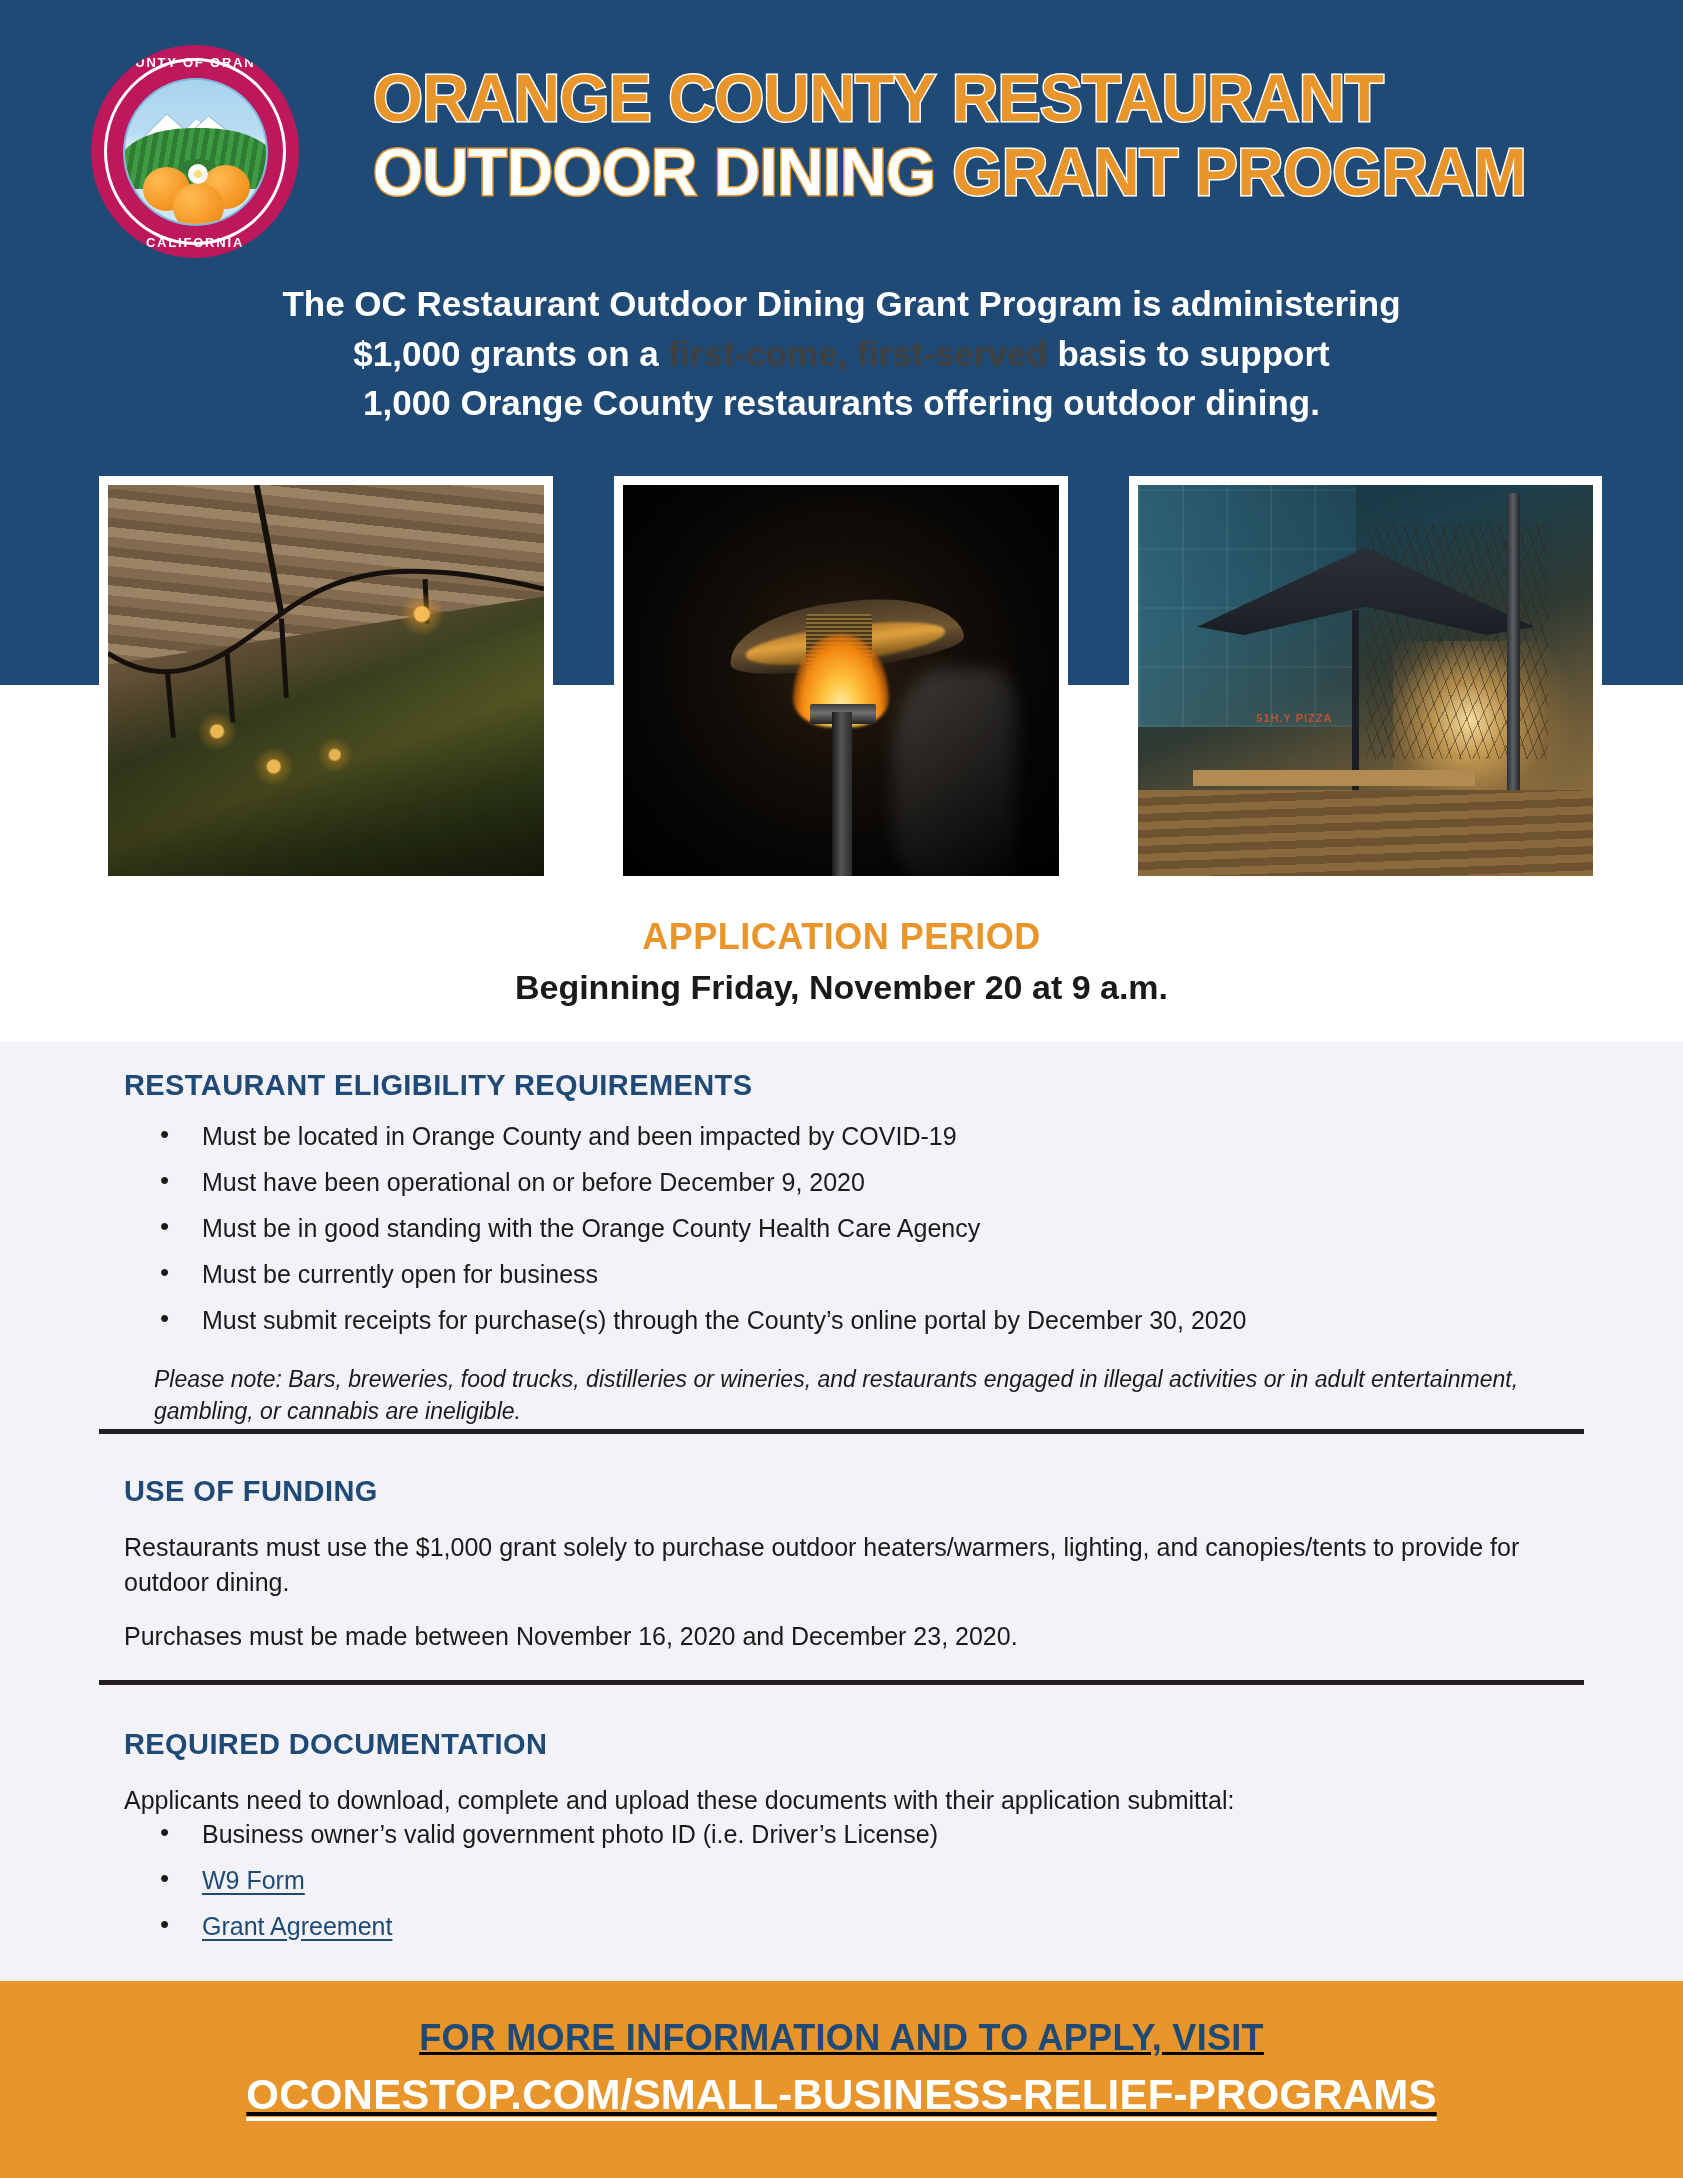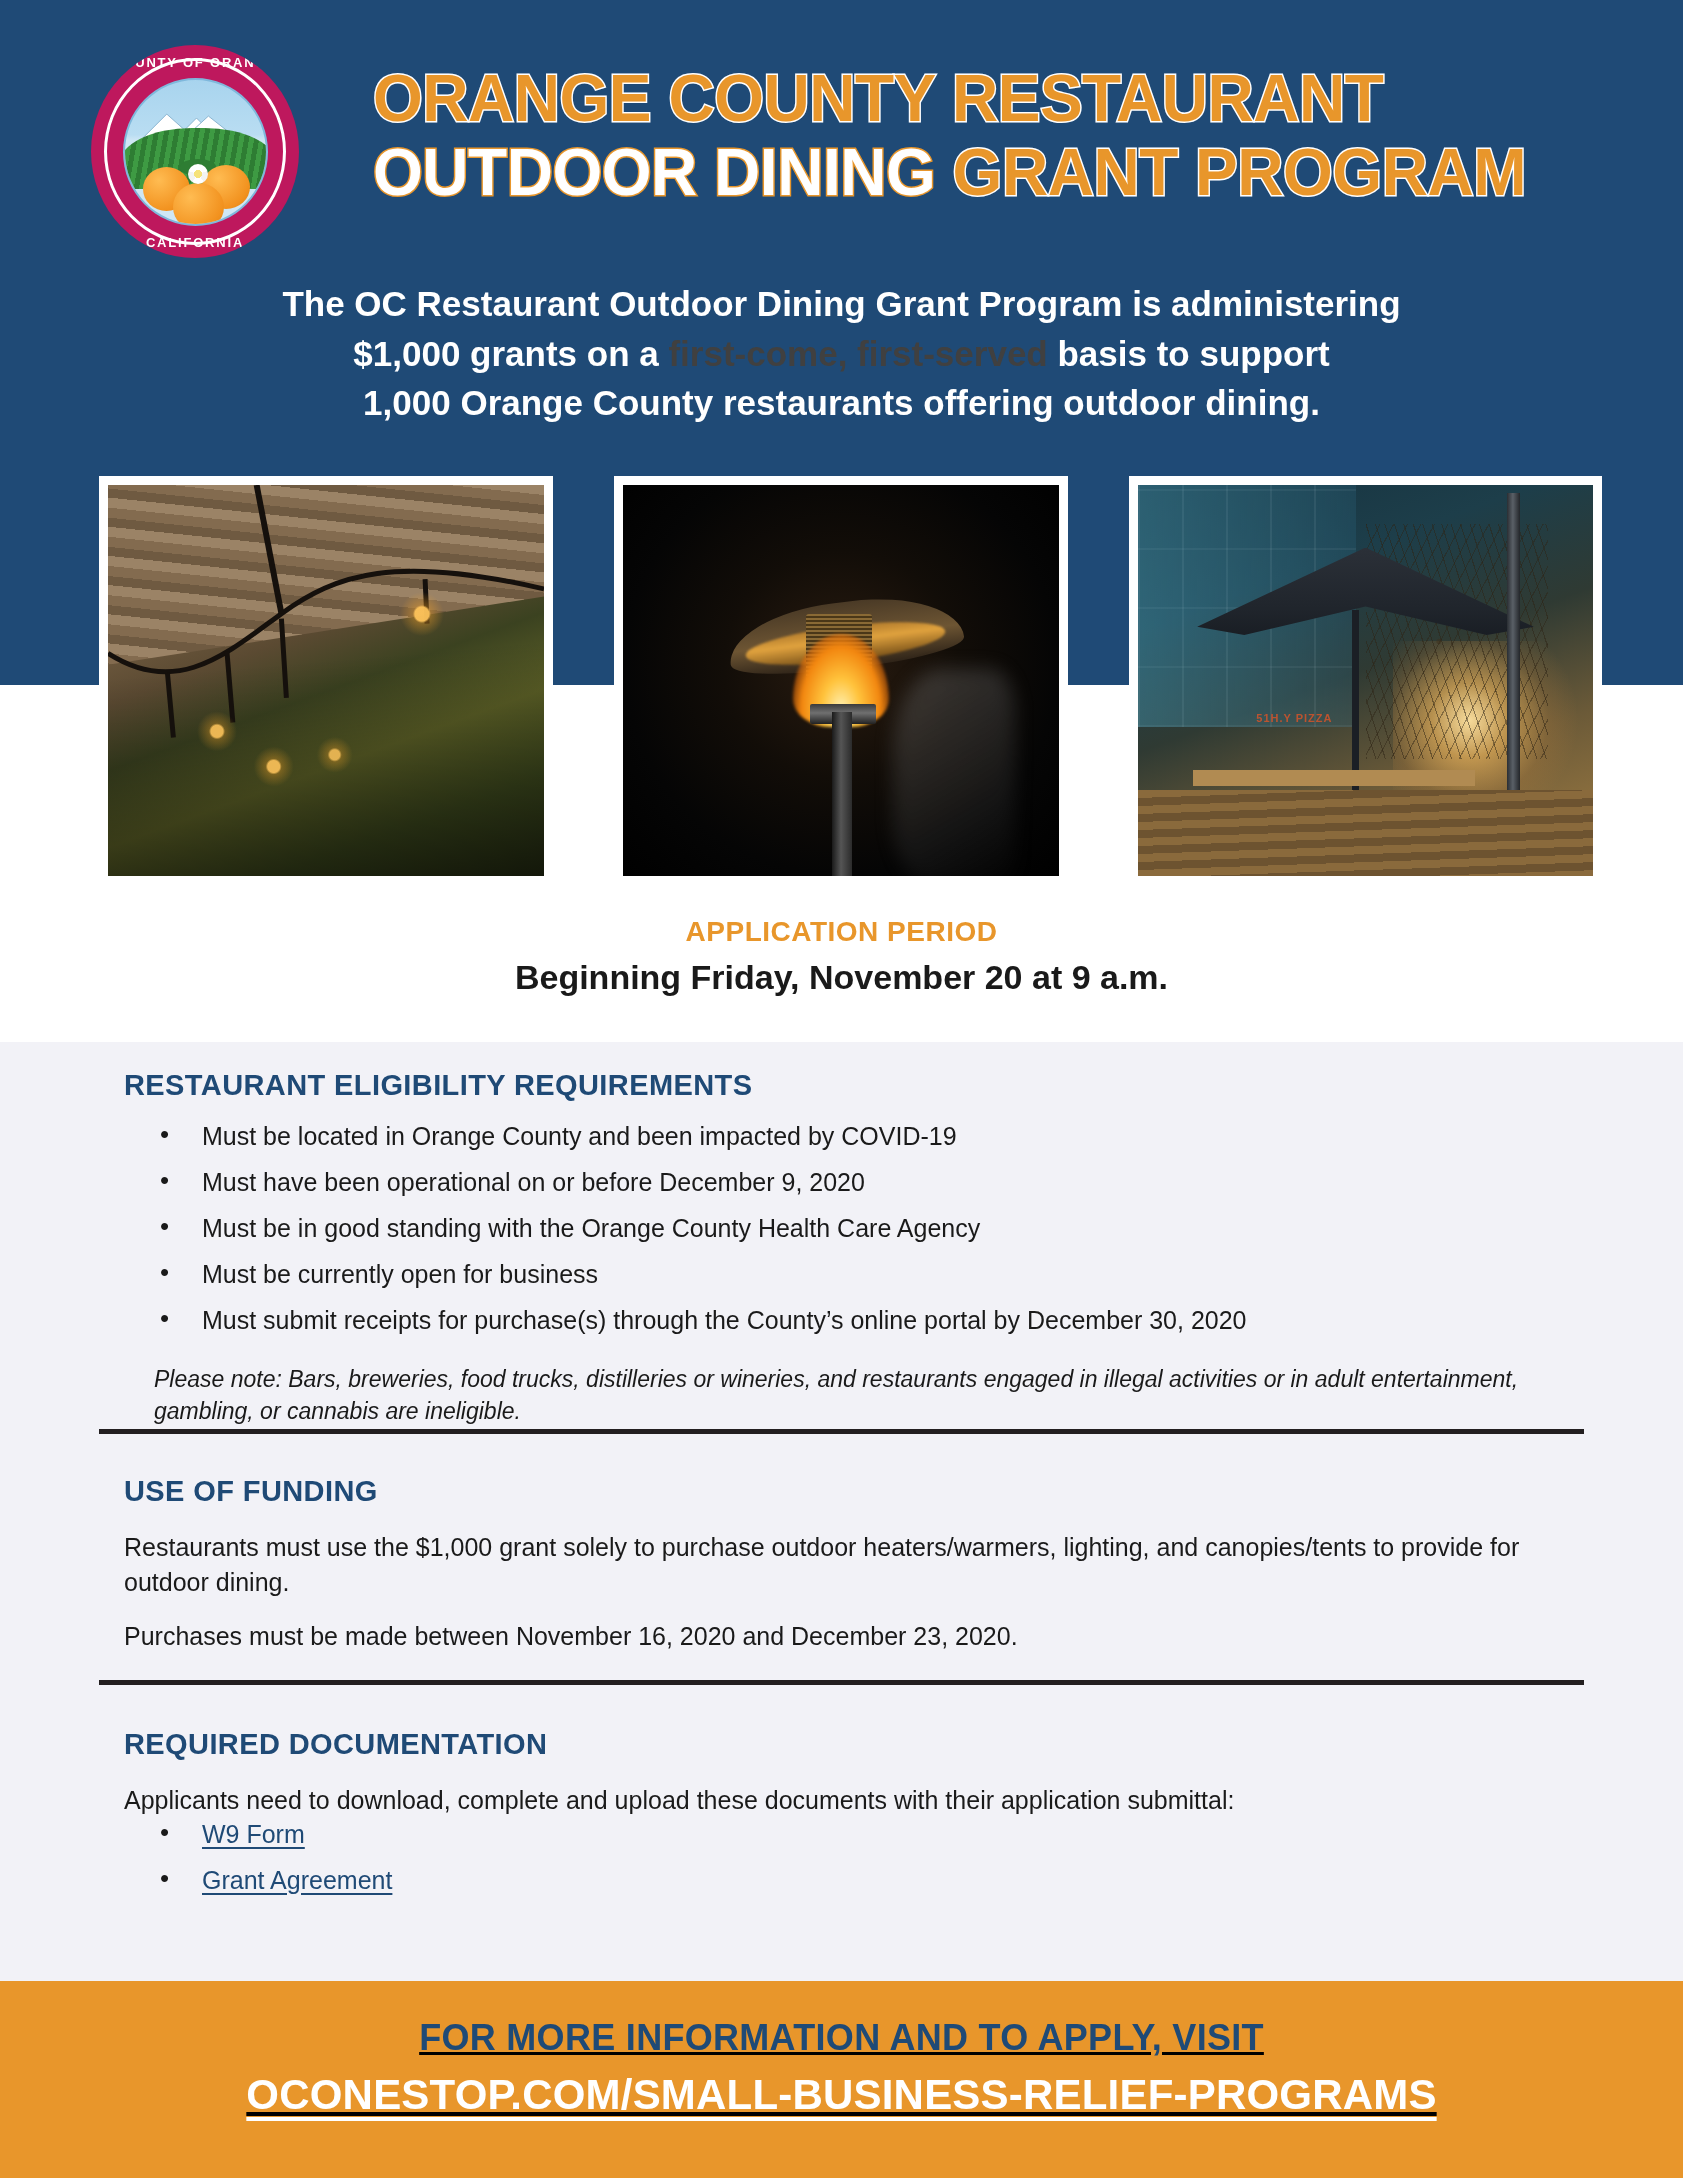--- a/index.html
+++ b/index.html
@@ -282,21 +282,21 @@
 
   
   .app-period {
     position: absolute;
     left: 0; top: 916px;
     width: 1683px;
     text-align: center;
   }
   .app-title {
     color: #e8962b;
-    font-size: 28px;
+    font-size: 36px;
     font-weight: bold;
     letter-spacing: 0.5px;
     margin: 0 0 10px 0;
   }
   .app-sub {
     color: #1a1a1a;
     font-size: 34px;
     font-weight: 600;
     margin: 0;
   }
@@ -500,20 +500,21 @@
   <div class="para">Restaurants must use the $1,000 grant solely to purchase outdoor heaters/warmers, lighting, and canopies/tents to provide for outdoor dining.</div>
   <div class="para">Purchases must be made between November 16, 2020 and December 23, 2020.</div>
 </div>
 
 <div class="divider" style="top:1680px;"></div>
 
 <div class="section" style="top:1728px;">
   <div class="sec-title">REQUIRED DOCUMENTATION</div>
   <div class="para" style="margin-bottom:4px;">Applicants need to download, complete and upload these documents with their application submittal:</div>
   <ul class="bullets">
+    <li>Business owner’s valid government photo ID (i.e. Driver’s License)</li>
     <li><span class="doc-link">W9 Form</span></li>
     <li><span class="doc-link">Grant Agreement</span></li>
   </ul>
 </div>
 
 <div class="footer">
   <div class="footer-line1">FOR MORE INFORMATION AND TO APPLY, VISIT</div>
   <div class="footer-line2">OCONESTOP.COM/SMALL-BUSINESS-RELIEF-PROGRAMS</div>
 </div>
 

